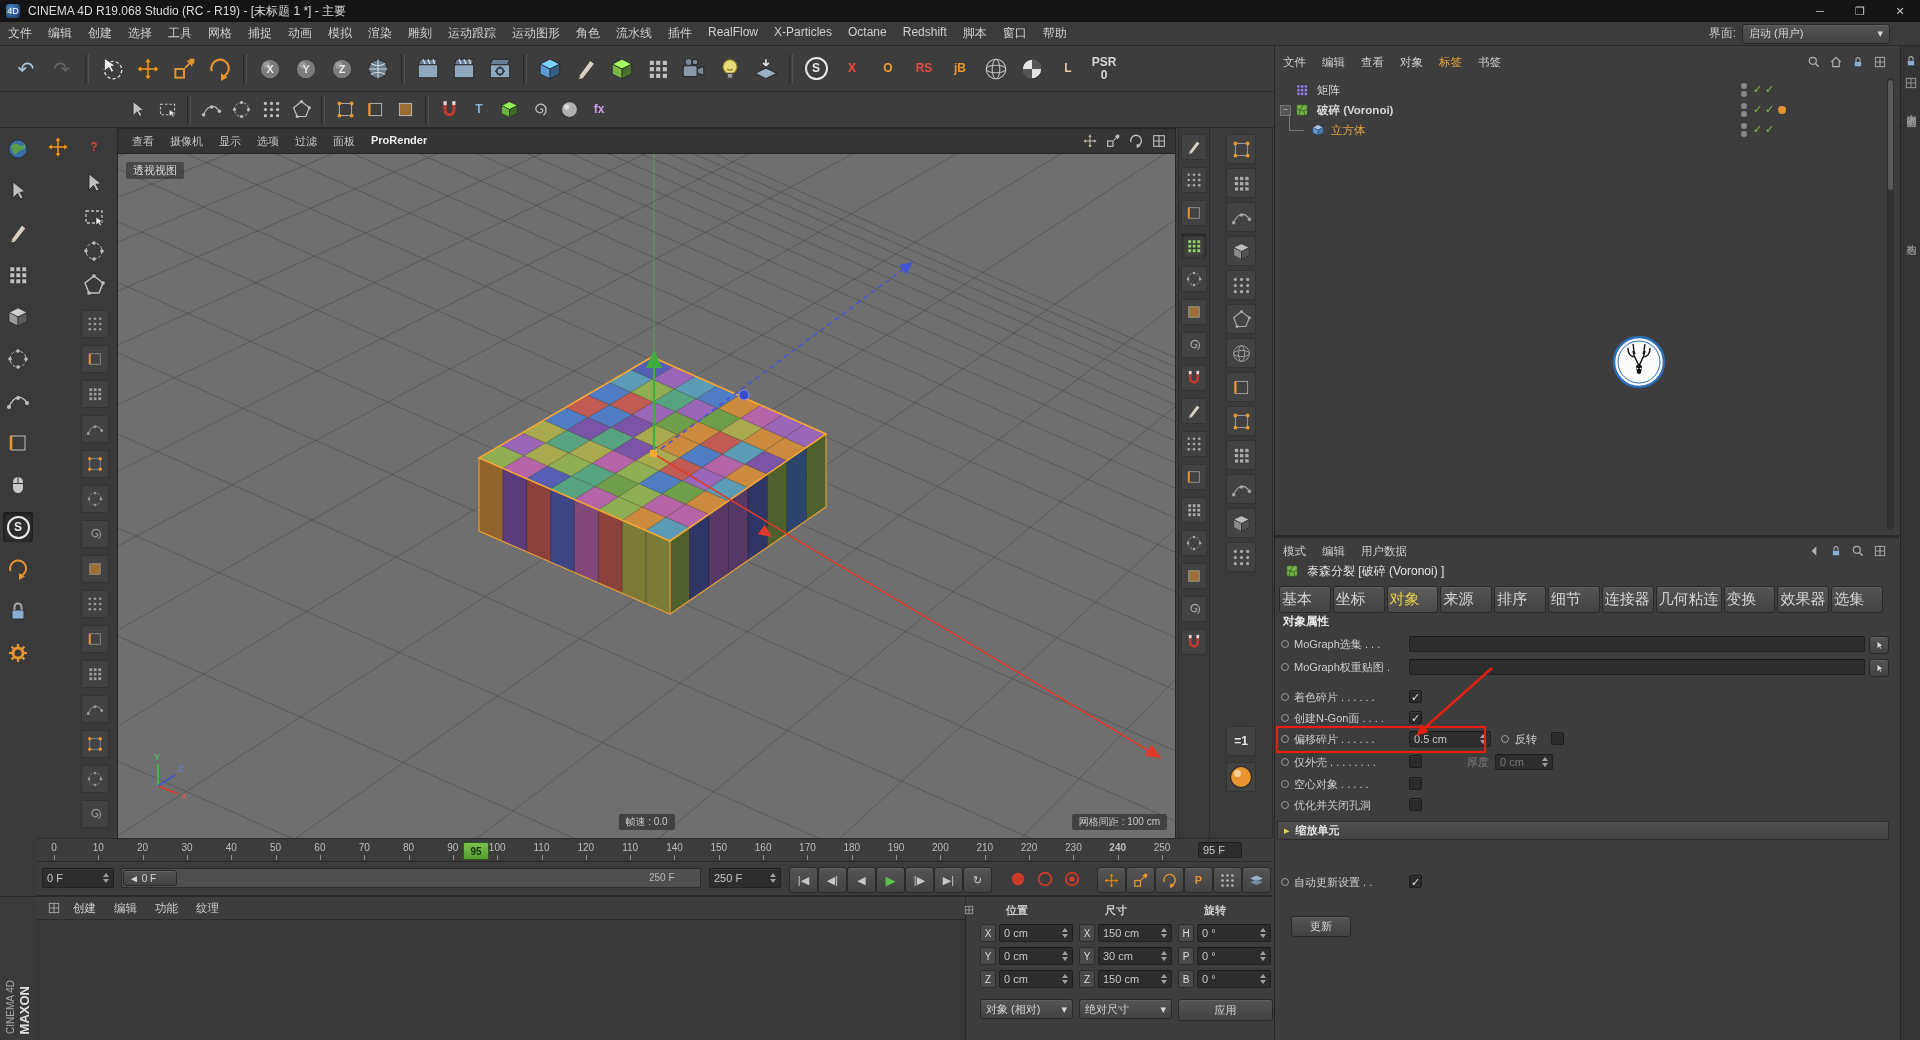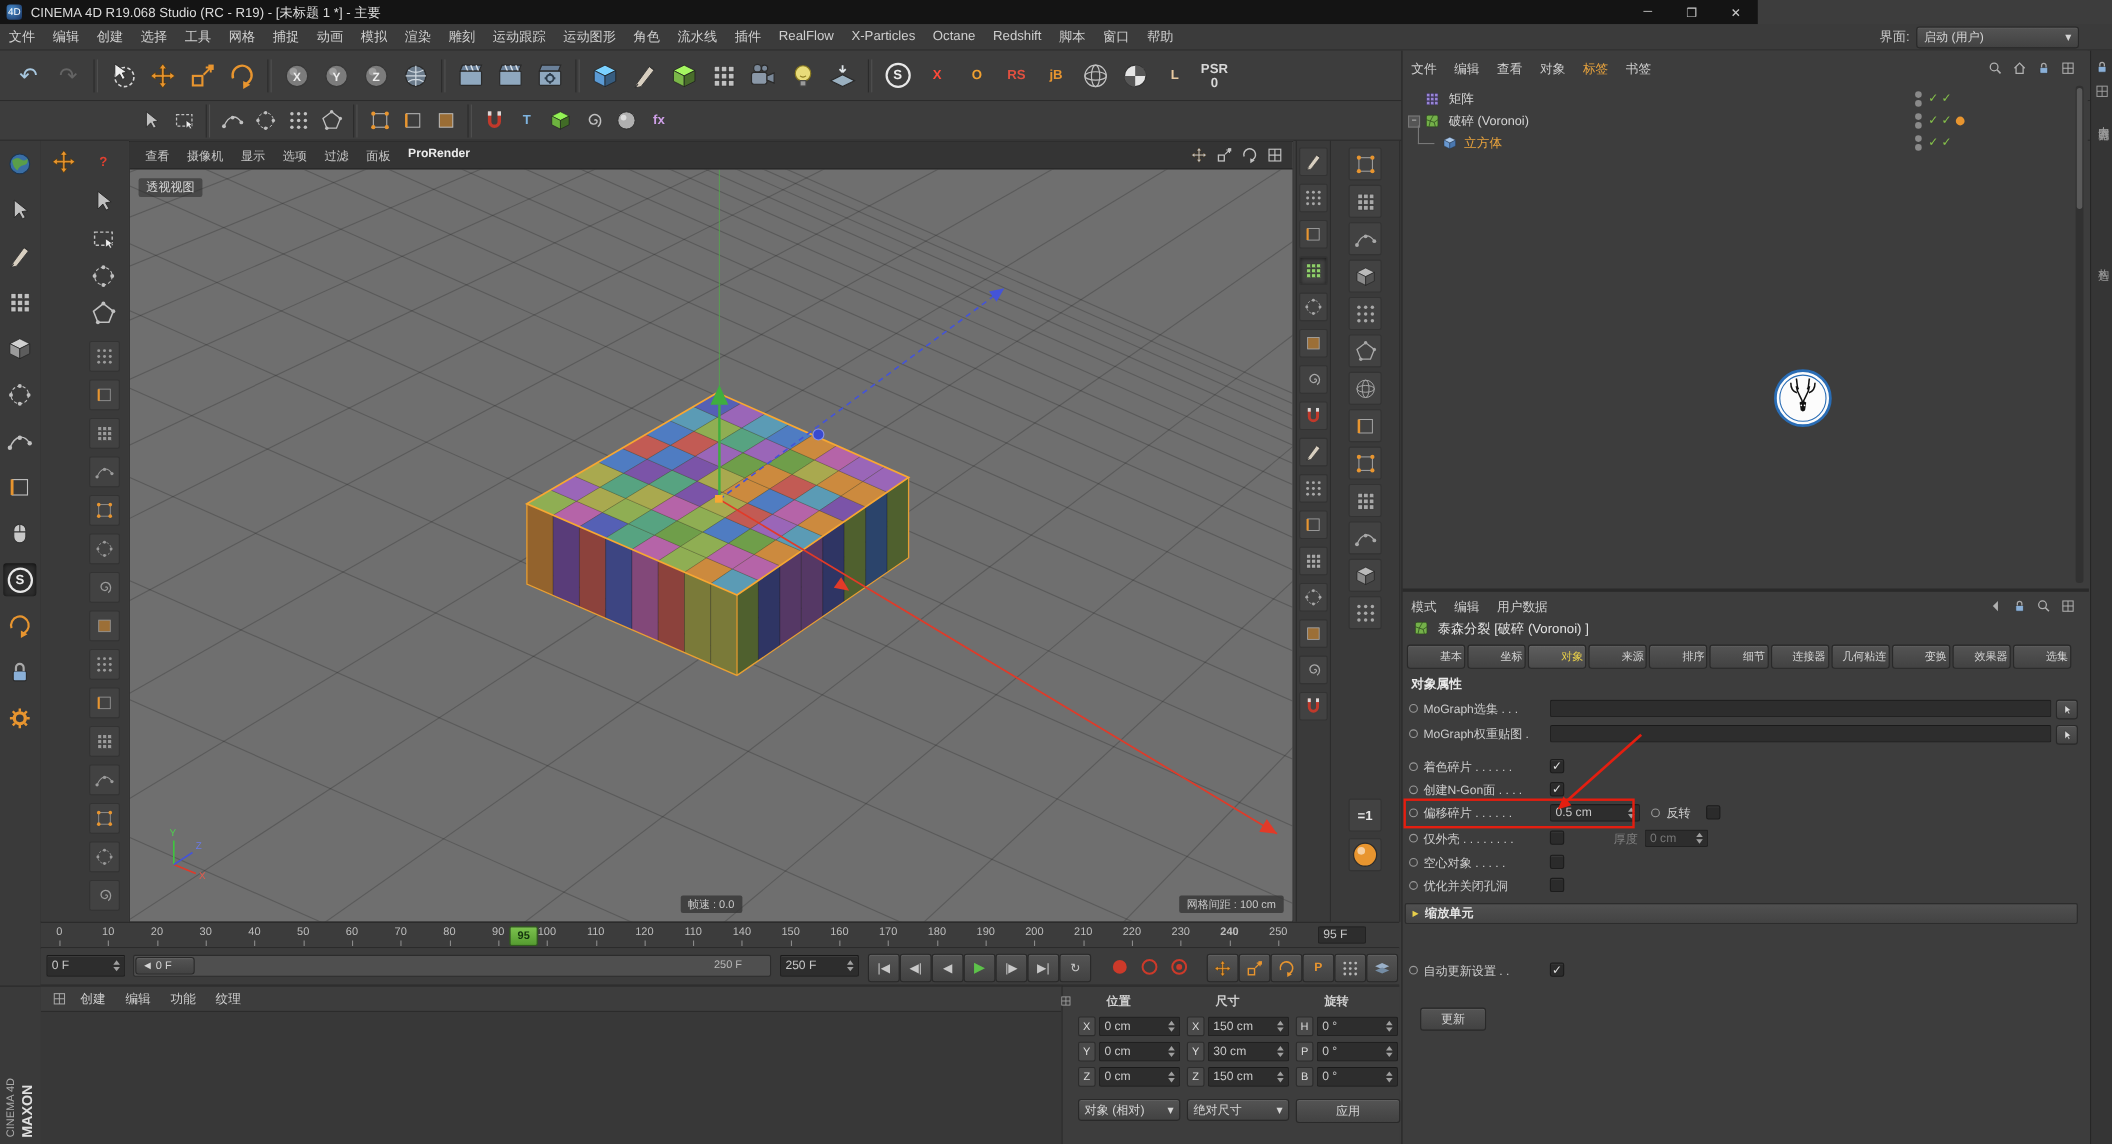--- a/index.html
+++ b/index.html
@@ -1,19 +1,19 @@
 <!DOCTYPE html>
 <html><head>
 <meta charset="utf-8">
 <style>
   html,body{margin:0;padding:0;background:#222}
   #root{position:relative;width:1920px;height:1040px;background:#3d3d3d;overflow:hidden;
         font-family:"Liberation Sans","DejaVu Sans",sans-serif;color:#cdcdcd;font-size:12px}
   
-  .titlebar{position:absolute;left:0;top:0;width:1598px;height:22px;background:#141414;display:flex;align-items:center;padding-left:6px;box-sizing:border-box}
+  .titlebar{position:absolute;left:0;top:0;width:1920px;height:22px;background:#141414;display:flex;align-items:center;padding-left:6px;box-sizing:border-box}
   .app-icon{width:14px;height:14px;border-radius:3px;background:radial-gradient(circle at 35% 35%,#4a8fd0,#16305c);color:#fff;font-size:9px;line-height:14px;text-align:center;margin-right:8px;flex:none}
   .title-text{font-size:12px;color:#dcdcdc;white-space:nowrap}
   .win-controls{margin-left:auto;display:flex;height:100%}
   .win-btn{width:40px;height:100%;display:flex;align-items:center;justify-content:center;font-size:11px;color:#c8c8c8}
   
   .menubar{position:absolute;left:0;top:22px;width:1920px;height:24px;background:#3b3b3b;border-bottom:1px solid #2a2a2a;display:flex;align-items:center;box-sizing:border-box}
   .menus{display:flex}
   .menu-item{padding:0 8px;font-size:12px;color:#cfcfcf;white-space:nowrap}
   .iface{margin-left:auto;display:flex;align-items:center;gap:6px;padding-right:30px;font-size:12px;color:#c5c5c5}
   .raised{background:linear-gradient(#545454,#424242);border:1px solid #292929;border-radius:3px;box-shadow:inset 0 1px rgba(255,255,255,0.07);color:#d5d5d5}
@@ -62,21 +62,21 @@
   .sm-ico svg{width:14px;height:14px}
   .om-row{position:absolute;left:0;width:616px;height:20px}
   .om-name{position:absolute;top:3px;font-size:11.5px;white-space:nowrap}
   .vis-dot{position:absolute;width:6px;height:6px;border-radius:50%;background:#8a8a8a}
   .om-check{position:absolute;top:3px;color:#86c24a;font-weight:bold;font-size:11px}
   .expander{position:absolute;left:5px;top:5px;width:9px;height:9px;background:#555;border:1px solid #777;color:#ddd;font-size:8px;line-height:8px;text-align:center}
   .treeline{position:absolute;border-left:1px solid #787878;border-bottom:1px solid #787878}
   .splitter{position:absolute;left:0;width:624px;height:3px;background:#2a2a2a}
   .am-title{position:absolute;display:flex;align-items:center;gap:6px;font-size:12px;color:#e2e2e2}
   .am-tabs{position:absolute;display:flex;gap:2px}
-  .tab{flex:1;text-align:right;font-size:10px;padding:3px 2px;white-space:nowrap}
+  .tab{flex:1;text-align:left;font-size:15px;padding:3px 2px;white-space:nowrap}
   .tab.active{background:linear-gradient(#5e5e5e,#4a4a4a);color:#e8cf4a}
   .am-section{position:absolute;font-weight:bold;font-size:11.5px;color:#e8e8e8}
   .attr-row{position:absolute;left:2px;width:612px;height:21px}
   .animdot{position:absolute;left:4px;top:6px;width:8px;height:8px;border:1px solid #9a9a9a;border-radius:50%;box-sizing:border-box}
   .attr-label{position:absolute;left:17px;top:3px;font-size:11px;color:#cdcdcd;white-space:nowrap}
   .field{background:#2d2d2d;border:1px solid #212121;border-top-color:#1a1a1a;color:#c8c8c8;font-size:11px;display:flex;align-items:center;padding:0 4px;border-radius:2px;box-sizing:border-box}
   .spin{margin-left:auto;display:flex;flex-direction:column;gap:2px;padding-left:3px}
   .spin i{width:0;height:0;border-left:3.5px solid transparent;border-right:3.5px solid transparent}
   .spin .u{border-bottom:4px solid #a0a0a0}
   .spin .d{border-top:4px solid #a0a0a0}
@@ -1204,21 +1204,21 @@
         <span class="om-check" style="left: 490px;">✓</span>
       </div>
       <div class="om-row" style="top: 54px;">
         <div class="expander">−</div>
         <div class="sm-ico" style="position: absolute; left: 18px; top: 1px;">
           <svg viewBox="0 0 24 24">
             <rect x="3" y="3" width="18" height="18" rx="2.5" fill="#74b04a" stroke="#2a4a1a"></rect>
             <path d="M3 10 L9 12 L7 21 M9 12 L14 3 M9 12 L15 14 L21 10 M15 14 L17 21" stroke="#2e4a1e" stroke-width="1.2" fill="none"></path>
           </svg>
         </div>
-        <span class="om-name" style="left: 42px; color: rgb(214, 214, 214);">破碎 (Voronoi)</span>
+        <span class="om-name" style="left: 42px; color: rgb(214, 214, 214); font-weight: bold;">破碎 (Voronoi)</span>
         <div class="vis-dot" style="left: 466px; top: 3px;"></div>
         <div class="vis-dot" style="left: 466px; top: 11px;"></div>
         <span class="om-check" style="left: 478px;">✓</span>
         <span class="om-check" style="left: 490px;">✓</span>
         <div class="vis-dot" style="left: 503px; top: 6px; background: rgb(232, 149, 47); width: 8px; height: 8px;"></div>
       </div>
       <div class="om-row" style="top: 74px;">
         <div class="treeline" style="left: 14px; top: -6px; width: 14px; height: 16px;"></div>
         <div class="sm-ico" style="position: absolute; left: 34px; top: 1px;">
           <svg viewBox="0 0 24 24">

